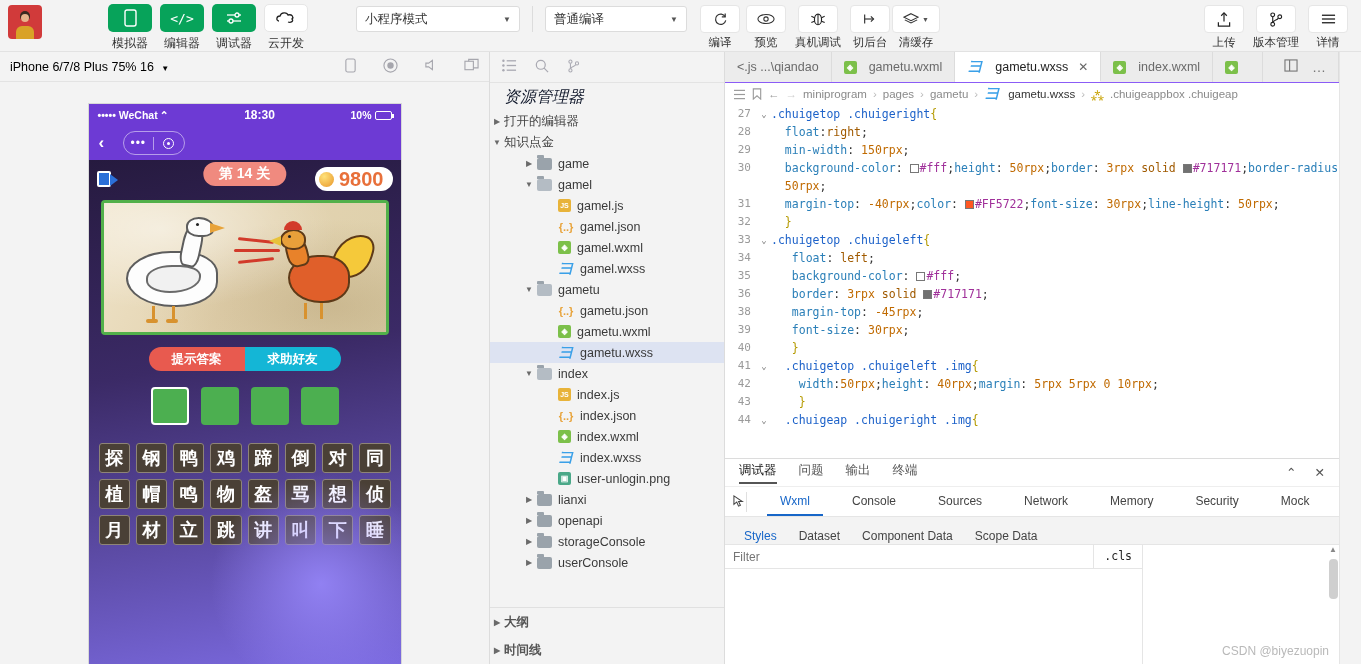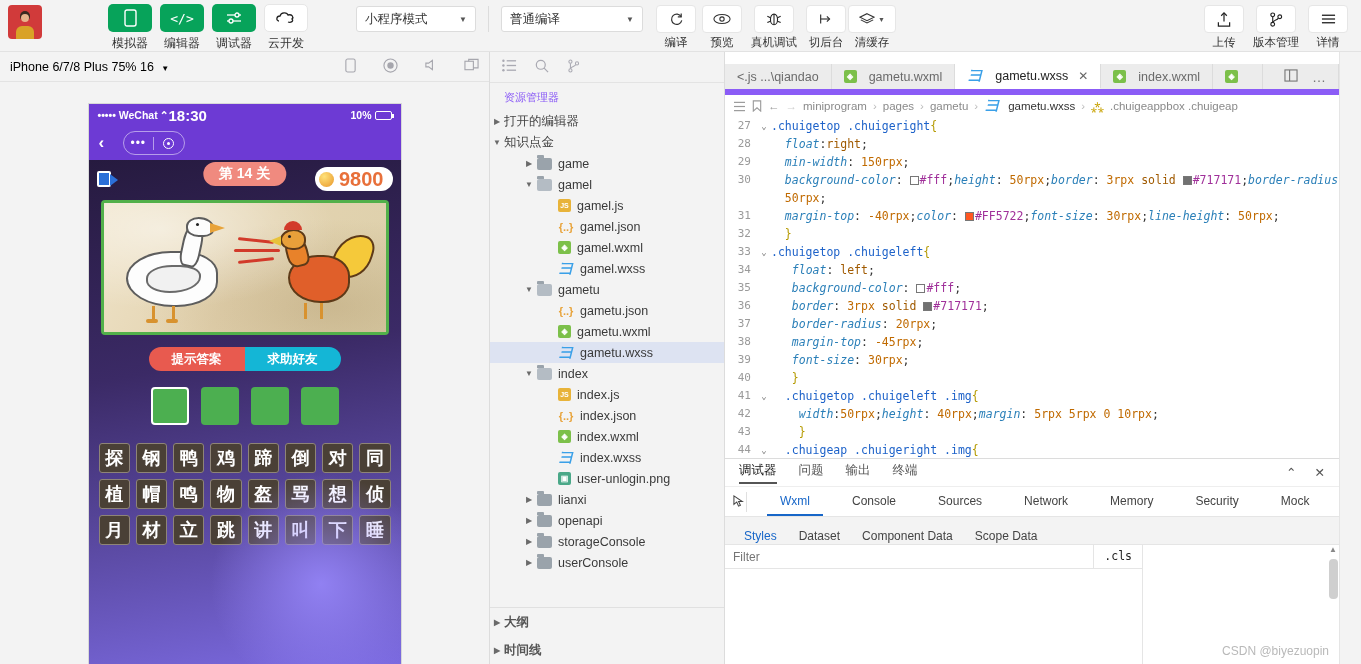--- a/index.html
+++ b/index.html
@@ -60,21 +60,21 @@
   .simbar .dev .car { font-size:8px; margin-left:4px; }
   .simbar .icons { margin-left:auto; display:flex; gap:26px; align-items:center;
                    color:#a6a6ad; }
   .simstage { flex:1; display:flex; justify-content:center; padding-top:22px;
               background:#f3f3f3; }
   .phone { width:312px; height:560px; background:#000; position:relative;
            overflow:hidden; box-shadow:0 0 0 1px #d8d8d8; }
 
   .statusbar { height:22px; background:#6d3ad4; color:#fff; display:flex;
                align-items:center; padding:0 9px; font-size:10.5px; font-weight:bold; }
-  .statusbar .mid { flex:1; font-size:15px; }
+  .statusbar .mid { flex:1; text-align:center; font-size:12px; }
   .statusbar .batt { display:flex; align-items:center; gap:3px; }
   .battbox { width:17px; height:9px; border:1px solid #fff; border-radius:2px;
              position:relative; }
   .battbox:after { content:""; position:absolute; right:-3px; top:2px; width:2px;
                    height:4px; background:#fff; }
   .navbar { height:34px; background:#6d3ad4; color:#fff; display:flex;
             align-items:center; padding:0 10px; }
   .navbar .back { font-size:17px; font-weight:bold; width:24px; }
   .navbar .title { flex:1; text-align:center; font-size:13px; font-weight:bold;
                    letter-spacing:.5px; }
@@ -178,21 +178,21 @@
   .cell { height:30px; background:#4a4036; border:1px solid #8e8477; border-radius:3px;
           color:#fff; font-size:18px; display:flex; align-items:center;
           justify-content:center; font-family:"DejaVu Sans", sans-serif; font-weight:bold; }
 
   
   .explorer { width:235px; flex:none; background:#f3f3f3; border-right:1px solid #dcdcdc;
               display:flex; flex-direction:column; }
   .expicons { height:31px; display:flex; align-items:center; gap:18px; padding:0 12px;
               border-bottom:1px solid #e3e3e3; color:#a9a9b2; }
   .exptitle { height:28px; display:flex; align-items:center; padding:0 14px;
-              font-size:11px; color:#8b5cf6; }
+              font-size:16px; color:#0f172a;font-style:italic; }
   .exprow { height:21px; display:flex; align-items:center; font-size:12.5px;
             color:#3a3a3a; padding-right:6px; white-space:nowrap; }
   .exprow.section { color:#444; font-size:12.5px; }
   .exprow.selected { background:#dde3f2; }
   .arrow { width:14px; text-align:center; font-size:8px; color:#6a6a6a; flex:none; }
   .arrow.none { visibility:hidden; }
   .fi { width:16px; height:14px; margin-right:6px; flex:none; display:flex;
         align-items:center; justify-content:center; font-size:9px; font-weight:bold; }
   .fldr { width:15px; height:12px; background:#9aa3ab; border-radius:2px 2px 2px 2px;
         position:relative; }
@@ -207,42 +207,42 @@
   .iwxss { color:#3aa0e8; font-size:13px; font-weight:bold; font-style:italic; }
   .ipng { background:#4aa888; color:#fff; border-radius:2px; width:13px; height:13px;
         font-size:8px; }
   .explist { flex:1; overflow:hidden; }
   .expbottom { border-top:1px solid #e0e0e0; }
   .expbottom .exprow { height:28px; color:#555; font-weight:bold; font-size:12.5px; }
 
   
   .editor { flex:1; display:flex; flex-direction:column; min-width:0; background:#fff; }
   .tabs { height:31px; display:flex; align-items:stretch; background:#ececec;
-          border-bottom:6px solid #8b5cf6;margin-top:12px; }
+          border-bottom:1px solid #8b5cf6; }
   .tab { display:flex; align-items:center; gap:6px; padding:0 12px; font-size:12.5px;
          color:#6a6a6a; border-right:1px solid #dcdcdc; white-space:nowrap; }
   .tab.active { background:#fff; color:#222; border-bottom:1px solid #fff; }
   .tab .cls { font-size:12px; color:#666; margin-left:4px; }
   .tabsfill { flex:1; border-bottom:0; display:flex; align-items:center;
               justify-content:flex-end; gap:14px; padding-right:12px; color:#777; }
 
   .crumbs { height:22px; display:flex; align-items:center; gap:6px; padding:0 8px;
             font-size:11.5px; color:#8a8a8a; background:#fff; }
   .crumbs .sep { color:#bbb; }
   .crumbs .ic { color:#9a9a9a; display:flex; align-items:center; }
 
   .code { flex:1; background:#fff; overflow:hidden; position:relative;
           font-family:"DejaVu Sans Mono","Liberation Mono",monospace; font-size:11.5px; }
   .cline { display:flex; align-items:flex-start; line-height:18px; padding-left:4px; }
   .lnum { width:28px; text-align:right; color:#9a9a9a; flex:none; padding-right:6px;
           font-size:11px; }
   .fold { width:14px; color:#6a6a6a; flex:none; text-align:center; font-size:9px; }
   .ctext { white-space:pre; }
   .k-sel { color:#1d62c9; }
-  .k-prop { color:#2a7fb8;font-style:italic; }
+  .k-prop { color:#2a7fb8; }
   .k-val { color:#a05a00; }
   .k-num { color:#c06a00; }
   .k-punc { color:#b59a00; }
   .k-hex { color:#a0309a; }
   .k-plain { color:#333; }
   .sw { display:inline-block; width:9px; height:9px; border:1px solid #777;
         vertical-align:-1px; margin-right:1px; }
 
   
   .debug { height:206px; flex:none; border-top:1px solid #dcdcdc; background:#fff;
@@ -331,21 +331,21 @@
       <div class="tbtn">
         <div class="box white">
           <svg width="20" height="14" viewBox="0 0 20 14">
             <path d="M3 10 C0 10 0 5 4 5 C5 1 11 1 12 4 C16 3 18 6 16 8 C18 10 15 12 12 11" fill="none" stroke="#222" stroke-width="1.3"></path>
           </svg>
         </div>
         <div class="lbl">云开发</div>
       </div>
     </div>
 
-    <div class="tsel" style="margin-left:44px; width:120px;">
+    <div class="tsel" style="margin-left:44px; width:164px;">
       <span>小程序模式</span>
       <span class="caret">▼</span>
     </div>
     <div class="vdiv"></div>
     <div class="tsel" style="width:142px;">
       <span>普通编译</span>
       <span class="caret">▼</span>
     </div>
 
     <div class="tgroup" style="margin-left:10px;">
@@ -888,25 +888,20 @@
             <span class="lnum">35</span>
             <span class="fold"></span>
             <span class="ctext"><span class="k-plain">   </span><span class="k-prop">background-color</span><span class="k-plain">: </span><span class="sw" style="background:#ffffff"></span><span class="k-hex">#fff</span><span class="k-plain">;</span></span>
           </div>
           <div class="cline">
             <span class="lnum">36</span>
             <span class="fold"></span>
             <span class="ctext"><span class="k-plain">   </span><span class="k-prop">border</span><span class="k-plain">: </span><span class="k-num">3rpx</span><span class="k-val"> solid </span><span class="sw" style="background:#717171"></span><span class="k-hex">#717171</span><span class="k-plain">;</span></span>
           </div>
           <div class="cline">
-            <span class="lnum">37</span>
-            <span class="fold"></span>
-            <span class="ctext"><span class="k-plain">   </span><span class="k-prop">border-radius</span><span class="k-plain">: </span><span class="k-num">20rpx</span><span class="k-plain">;</span></span>
-          </div>
-          <div class="cline">
             <span class="lnum">38</span>
             <span class="fold"></span>
             <span class="ctext"><span class="k-plain">   </span><span class="k-prop">margin-top</span><span class="k-plain">: </span><span class="k-num">-45rpx</span><span class="k-plain">;</span></span>
           </div>
           <div class="cline">
             <span class="lnum">39</span>
             <span class="fold"></span>
             <span class="ctext"><span class="k-plain">   </span><span class="k-prop">font-size</span><span class="k-plain">: </span><span class="k-num">30rpx</span><span class="k-plain">;</span></span>
           </div>
           <div class="cline">

